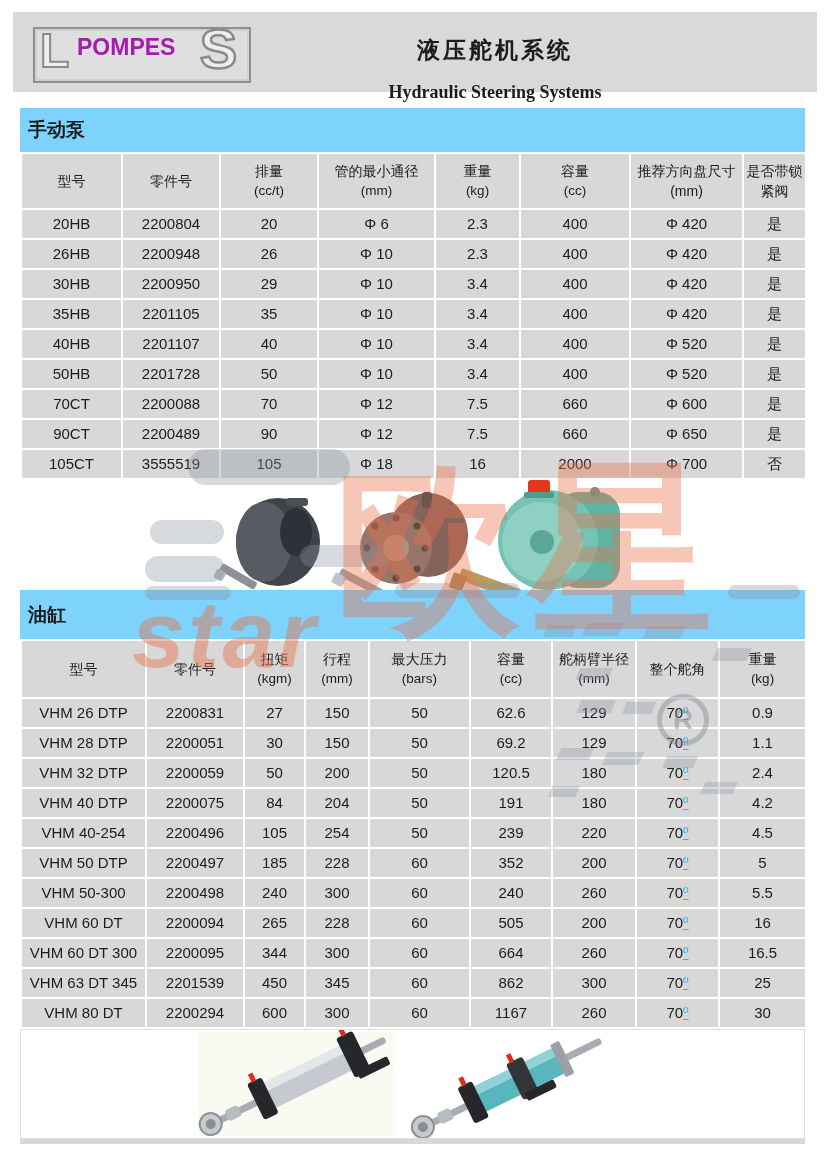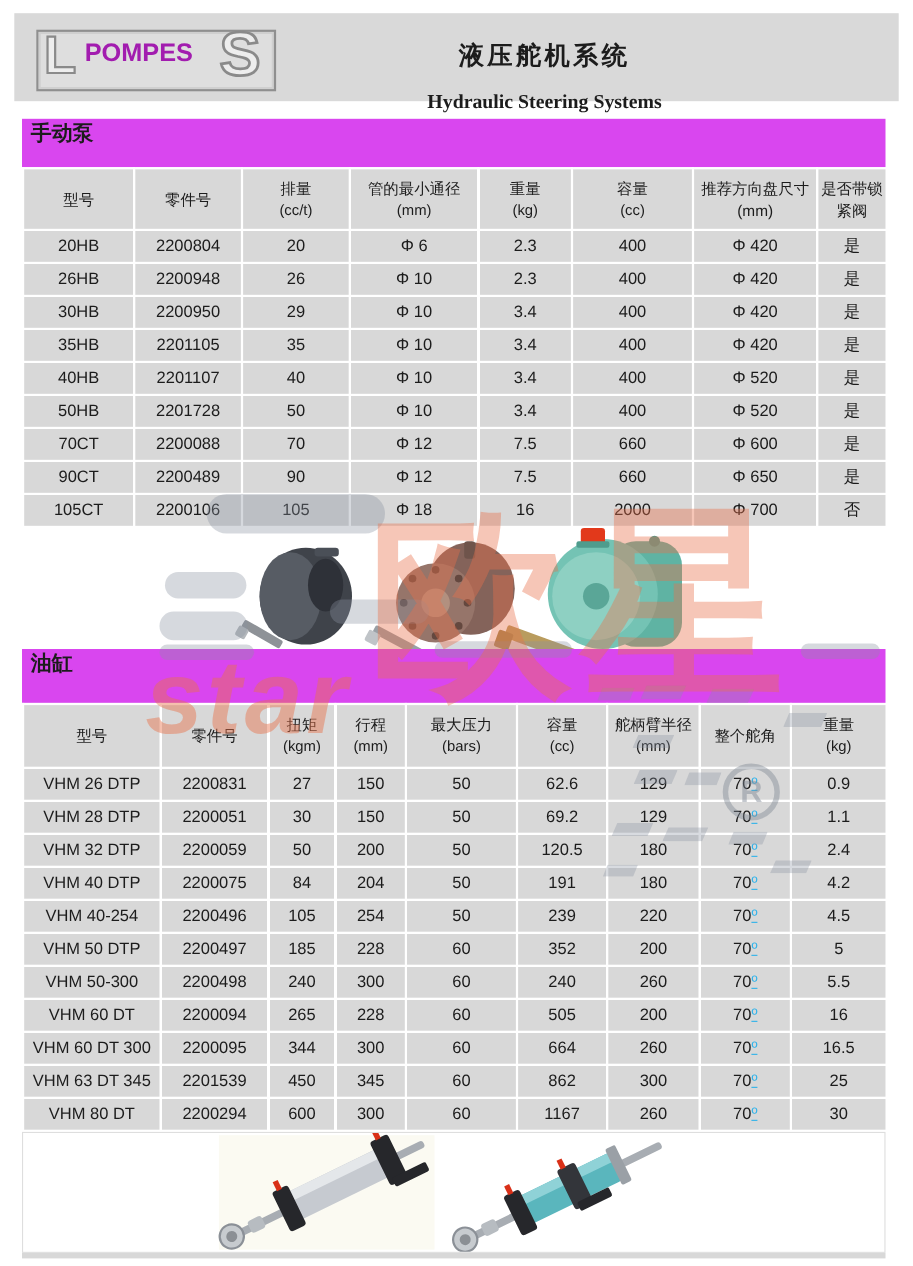--- a/index.html
+++ b/index.html
@@ -15,21 +15,21 @@
     color:#ededed;-webkit-text-stroke:2px #8a8a8a;}
   .logo-pompes{position:absolute;left:42px;top:5px;font-size:23px;font-weight:800;letter-spacing:0px;color:#a21caf;}
   .logo-s{position:absolute;right:12px;top:-8px;font-size:56px;font-weight:900;line-height:56px;
     color:#ededed;-webkit-text-stroke:2.5px #8a8a8a;}
   .titles{position:absolute;left:250px;right:90px;top:7px;text-align:center;}
   .title-cn{margin:16px;font-size:23px;font-weight:700;letter-spacing:3px;}
   .title-en{margin:2px 0 0 0;font-size:18px;font-weight:700;font-family:"Liberation Serif","DejaVu Serif",serif;}
 
   
   .content{position:absolute;left:20px;top:108px;width:785px;}
-  .section-band{height:44px;background:#d946ef;display:flex;
+  .section-band{height:44px;background:#7dd3fc;display:flex;align-items:center;
     padding-left:8px;box-sizing:border-box;font-size:19px;font-weight:700;}
   .section-band.cyl{height:49px;}
   table{border-collapse:collapse;table-layout:fixed;width:785px;}
   th,td{border:2px solid #ffffff;background:#d8d8d8;text-align:center;vertical-align:middle;
     padding:0;overflow:hidden;}
   thead th{height:54px;font-weight:400;font-size:14px;line-height:1.45;}
   .cyl-table thead th{height:56px;}
   .h-unit{font-size:13.5px;}
   tbody td{height:28px;font-size:15px;line-height:28px;white-space:nowrap;}
   .deg{color:#2fb3ea;text-decoration:underline;}
@@ -193,21 +193,21 @@
             <td>2200489</td>
             <td>90</td>
             <td>Φ 12</td>
             <td>7.5</td>
             <td>660</td>
             <td>Φ 650</td>
             <td>是</td>
           </tr>
           <tr>
             <td>105CT</td>
-            <td>2200106</td>
+            <td>3555519</td>
             <td>105</td>
             <td>Φ 18</td>
             <td>16</td>
             <td>2000</td>
             <td>Φ 700</td>
             <td>否</td>
           </tr>
         </tbody>
     </table>
 

